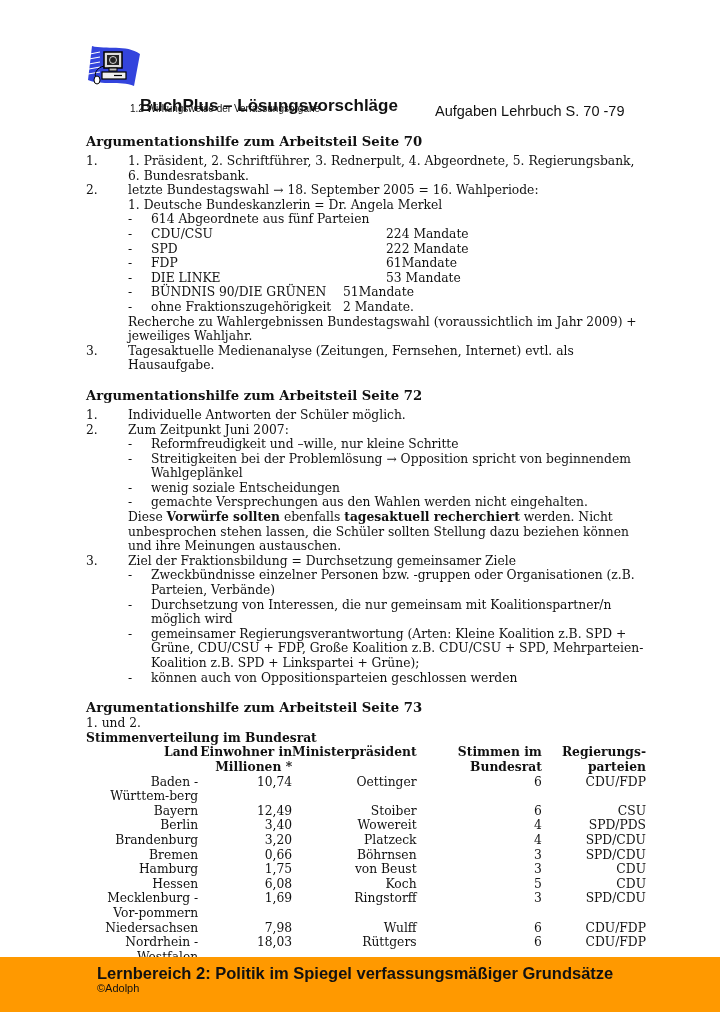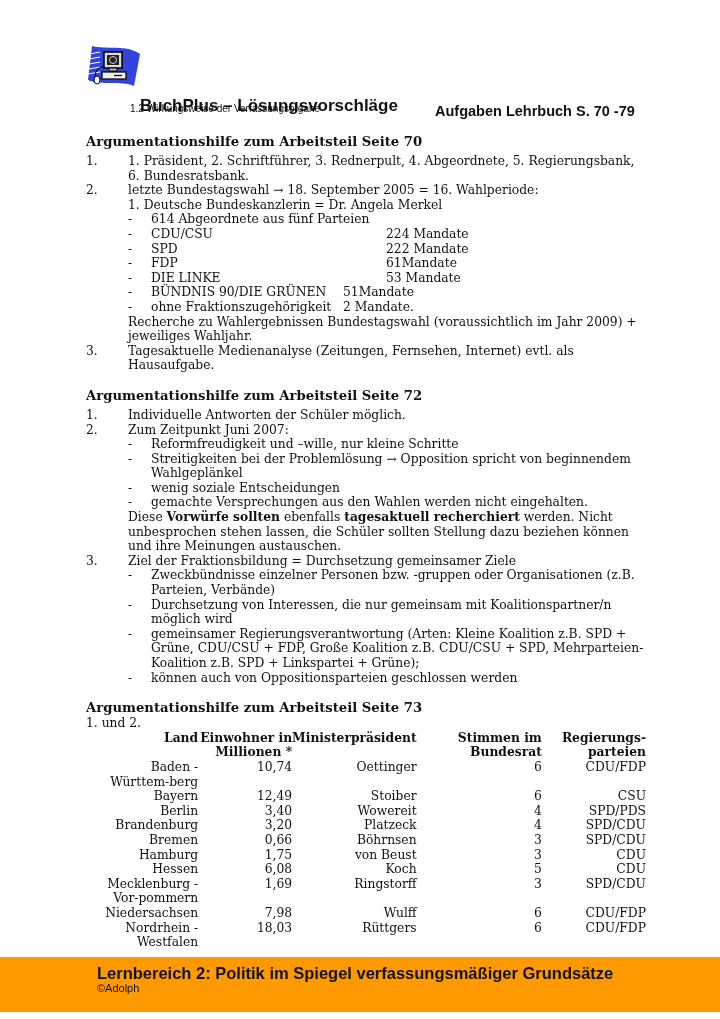--- a/index.html
+++ b/index.html
@@ -2,21 +2,21 @@
 <html><head>
 <meta charset="utf-8">
 <style>
   html, body { margin:0; padding:0; }
   body { width:720px; height:1019px; background:#ffffff; position:relative; overflow:hidden;
          font-family:"DejaVu Serif","Liberation Serif",serif; color:#111; }
   .abs { position:absolute; }
   .logo { left:86px; top:40px; width:56px; height:52px; }
   .title { left:140px; top:76px; font-family:"Liberation Sans",sans-serif; font-weight:bold; font-size:17px; color:#111; white-space:nowrap;margin-top:20px; }
   .subtitle { left:130px; top:103px; font-family:"Liberation Sans",sans-serif; font-size:10px; white-space:nowrap; }
-  .subtitle-right { left:435px; top:103px; font-family:"Liberation Sans",sans-serif; font-size:14.5px; white-space:nowrap;font-weight:bold; }
+  .subtitle-right { left:435px; top:103px; font-family:"Liberation Sans",sans-serif; font-size:14.5px; white-space:nowrap; }
   .content { left:86px; top:125px; width:560px; font-size:12.3px; line-height:14.6px; }
   .h { font-weight:bold; font-size:13.2px; margin:8px 0 4px 0; line-height:17px; }
   .sec { margin-bottom:14px; }
   .row { display:flex; }
   .num { width:42px; flex:none; }
   .txt { flex:1; }
   .dash { display:flex; }
   .dash .d { width:23px; flex:none; }
   .dash .dt { flex:1; }
   table.bt { border-collapse:collapse; font-size:12.3px; line-height:14.6px; margin-top:0; }
@@ -153,20 +153,21 @@
             <span class="d">-</span>
             <span class="dt">können auch von Oppositionsparteien geschlossen werden</span>
           </div>
       </div>
     </div>
   </div>
 
   <div>
     <div class="h" style="margin-bottom:0">Argumentationshilfe zum Arbeitsteil Seite 73</div>
     <div>1. und 2.</div>
+    <div style="font-weight:bold">Stimmenverteilung im Bundesrat</div>
     <table class="bt">
       <colgroup>
           <col style="width:114px">
           <col style="width:98px">
           <col style="width:106px">
           <col style="width:128px">
           <col style="width:104px">
         </colgroup>
       <thead>
         <tr>

